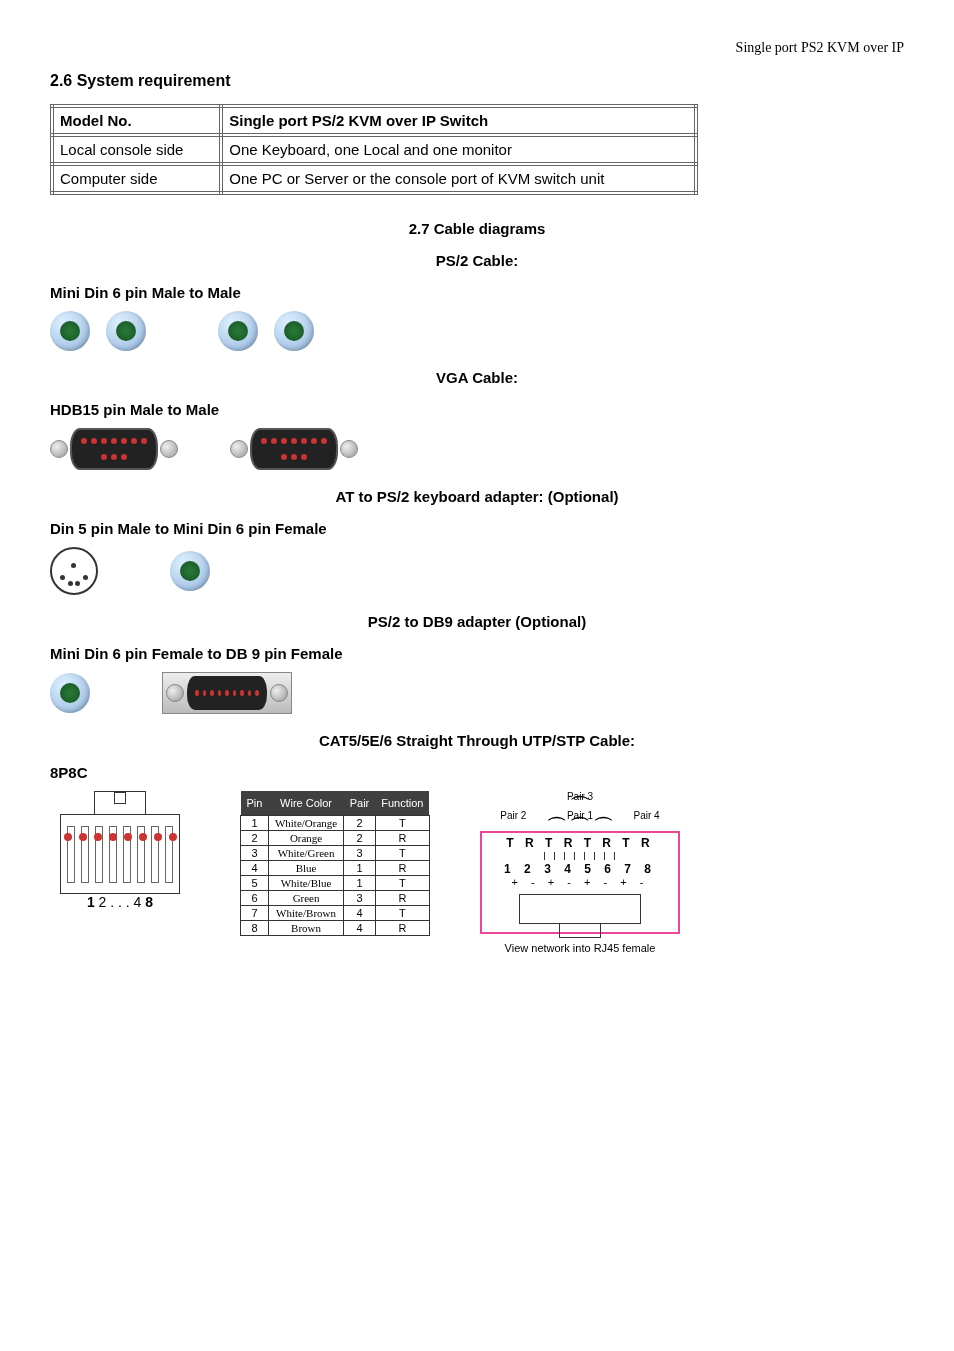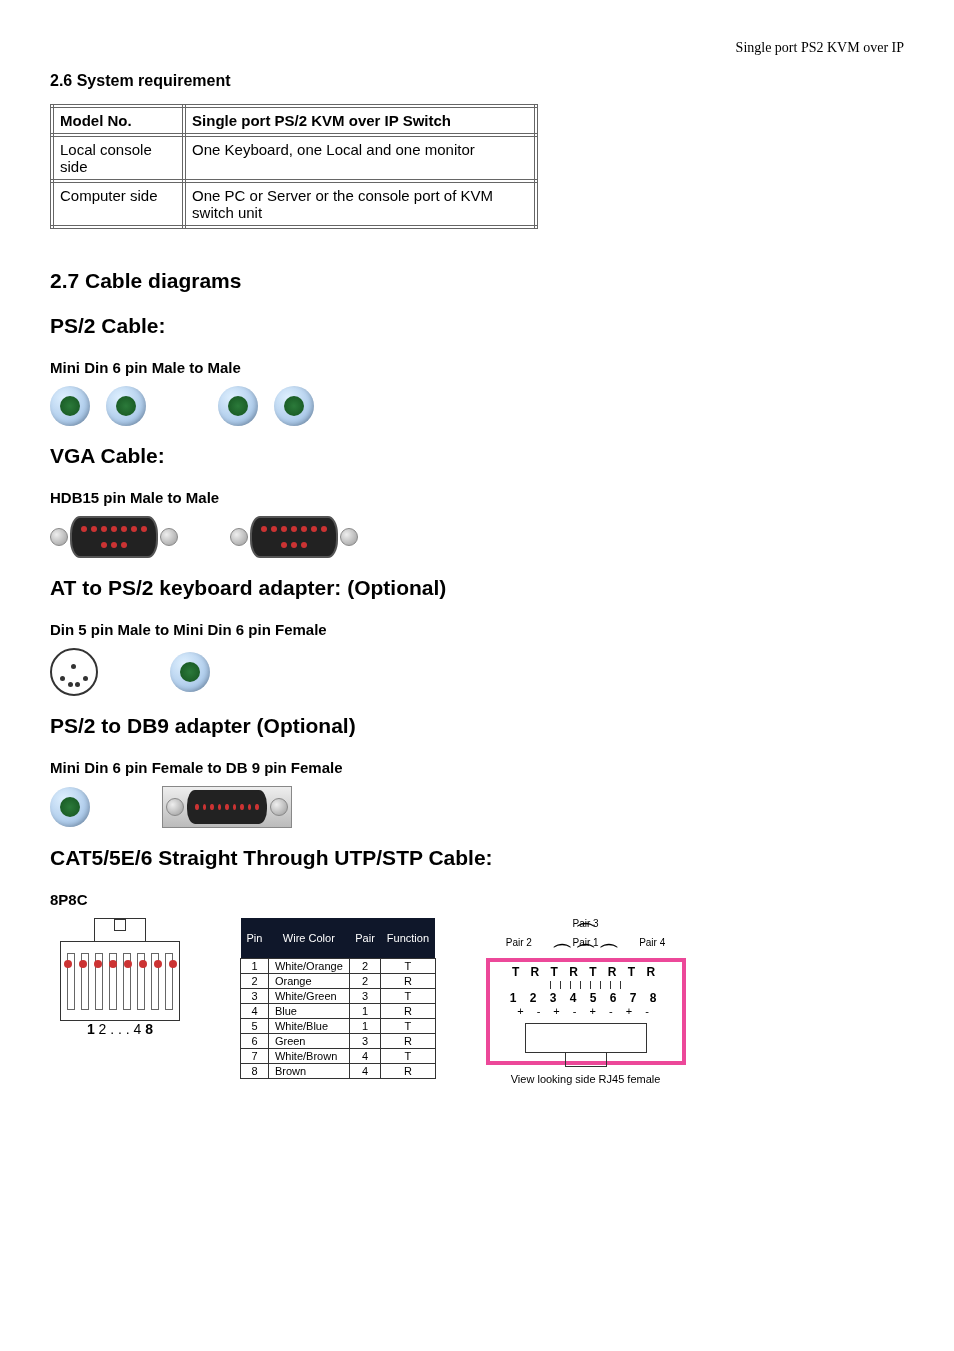--- a/index.html
+++ b/index.html
@@ -18,37 +18,38 @@
     font-size: 14px;
     margin-bottom: 16px;
   }
   .section-heading {
     font-weight: bold;
     font-size: 16px;
     margin-bottom: 14px;
   }
   .spec-table {
     border-collapse: collapse;
-    width: 488px;
-    margin-bottom: 40px;
+    width: 648px;
+    margin-bottom: 25px;
   }
   .spec-table th, .spec-table td {
     border: 4px double #666;
     padding: 4px 6px;
     font-size: 15px;
     vertical-align: top;
     text-align: left;
   }
   .spec-table th {
     font-weight: bold;
   }
   .subhead {
     font-weight: bold;
-    font-size: 21px;
+    font-size: 15px;
     margin-top: 4px;
+    text-align: center;
   }
   .bodytext {
     font-size: 15px;
     margin-top: 0;
     margin-bottom: 10px;
     font-weight: bold;
   }
   .diagram-row {
     display: flex;
     gap: 16px;
@@ -203,31 +204,31 @@
   .rj45-label {
     font-family: Arial;
     font-size: 14px;
   }
   .rj45-label b { font-weight: bold; }
   .wire-table {
     border-collapse: collapse;
     font-size: 11px;
   }
   .wire-table th {
-    background: #0f172a;
+    background: #404040;
     color: #fff;
-    padding: 14px 6px;
+    padding: 6px 6px;
     font-weight: normal;
   }
   .wire-table td {
     border: 1px solid #333;
     padding: 1px 6px;
     text-align: center;
   }
-  .wire-table td.l { text-align: left; }
+  .wire-table td.l { text-align: center; font-family: Liberation Serif, serif; }
   .pair-diagram {
     font-size: 11px;
     text-align: center;
     width: 200px;
   }
   .pair-row {
     display: flex;
     justify-content: center;
     gap: 6px;
     font-family: monospace;
@@ -249,21 +250,21 @@
   }
   .bracket {
     font-size: 18px;
     line-height: 8px;
   }
   .caption {
     font-size: 11px;
     margin-top: 8px;
   }
   .pair-box {
-    border: 4px solid #ec4899;
+    border: 2px solid #ec4899;
     padding: 3px 4px 8px 4px;
   }
 </style>
 </head>
 <body>
 
 <div class="header-right">Single port PS2 KVM over IP</div>
 
 <div class="section-heading">2.6 System requirement</div>
 
@@ -488,16 +489,16 @@
           <span style="border-left:1px solid #333;height:8px"></span>
         <span style="border-left:1px solid #333;height:8px"></span>
           <span style="border-left:1px solid #333;height:8px"></span>
       </div>
       <div class="pair-nums">1 2 3 4 5 6 7 8</div>
       <div class="pair-signs">+ - + - + - + -</div>
       <div style="border:1px solid #333;height:28px;width:120px;margin:6px auto 0;position:relative">
         <div style="position:absolute;border:1px solid #333;border-top:none;width:40px;height:14px;bottom:-15px;left:50%;transform:translateX(-50%)"></div>
       </div>
     </div>
-    <div class="caption">View looking side RJ45 female</div>
+    <div class="caption">View network into RJ45 female</div>
   </div>
 
 </div>
 
 </body></html>

